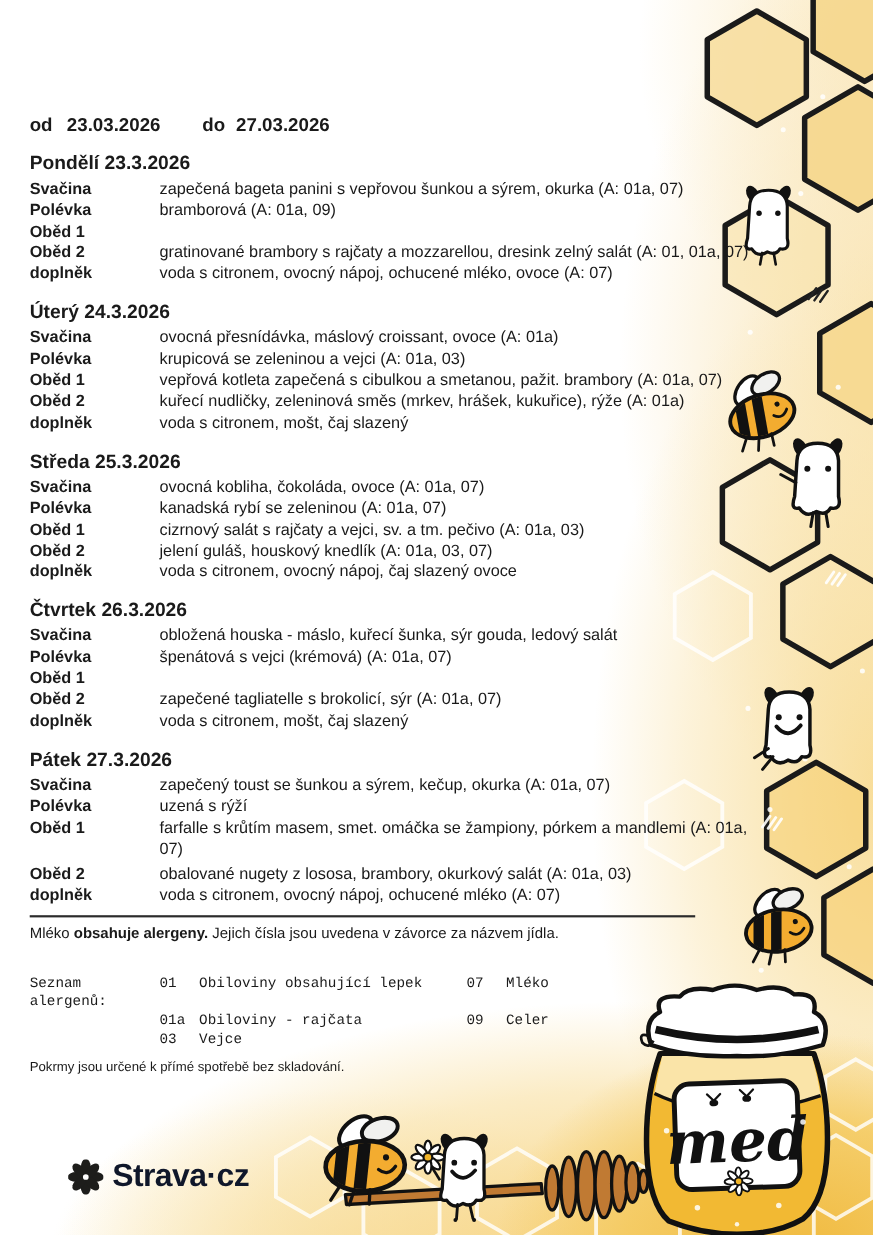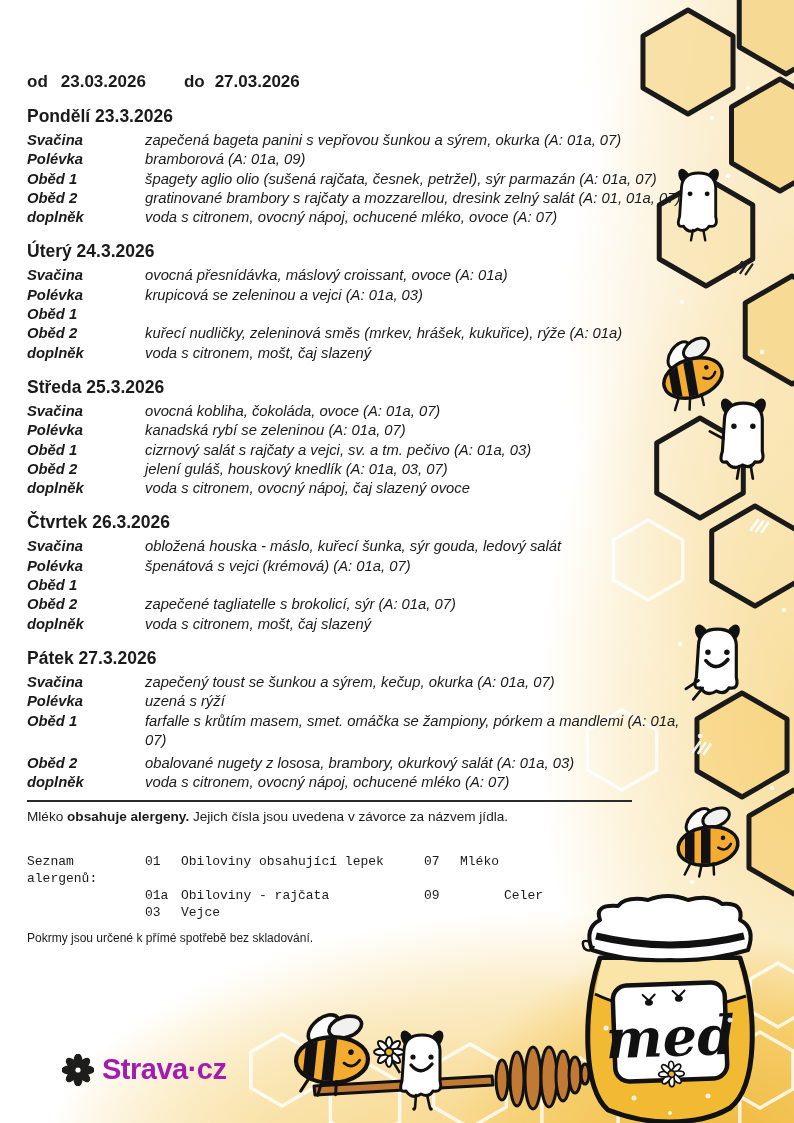--- a/index.html
+++ b/index.html
@@ -8,43 +8,43 @@
   .decor-bg{position:absolute;inset:0;z-index:0;
     background-color:#fff;
     background-image:
       radial-gradient(360px 250px at 92% 101%, rgba(240,185,60,.95) 0%, rgba(244,200,90,.8) 45%, rgba(244,200,90,0) 78%),
       radial-gradient(640px 300px at 72% 103%, rgba(246,205,110,.9) 0%, rgba(248,220,150,.55) 55%, rgba(248,220,150,0) 82%),
       radial-gradient(330px 200px at 38% 102%, rgba(248,222,155,.55) 0%, rgba(248,222,155,0) 78%),
       radial-gradient(300px 560px at 101% 64%, rgba(247,215,135,.85) 0%, rgba(250,230,180,.5) 60%, rgba(250,230,180,0) 88%),
       radial-gradient(280px 460px at 102% 30%, rgba(248,222,160,.85) 0%, rgba(250,233,195,.45) 60%, rgba(250,233,195,0) 88%),
       radial-gradient(260px 320px at 100% 4%, rgba(249,226,170,.75) 0%, rgba(249,226,170,0) 82%);}
   #decor-svg{position:absolute;inset:0;width:794px;height:1123px;z-index:1;pointer-events:none;}
-  .content{position:absolute;left:27px;top:72px;width:714px;z-index:2;}
+  .content{position:absolute;left:27px;top:104px;width:714px;z-index:2;}
   .date-line{font-size:17px;font-weight:bold;white-space:nowrap;}
   .dl-date1{margin-left:13px;} .dl-do{margin-left:38px;} .dl-date2{margin-left:10px;}
   .day{margin-top:14px;}
   .day:first-of-type{margin-top:24px;}
   .day-title{font-size:17.5px;font-weight:bold;line-height:21px;margin-bottom:4px;}
-  .menu-row{display:flex;line-height:19.3px;font-size:14.8px;font-style:italic;}
+  .menu-row{display:flex;line-height:19.3px;font-size:14.8px;}
   .row-label{width:118px;flex:none;font-weight:bold;}
   .row-text{white-space:nowrap;}
   .wrap2{display:block;margin-bottom:4px;}
   .divider{margin-top:7px;width:605px;border-top:2px solid #2b2b2b;height:0;}
   .allergy-note{margin-top:6px;font-size:13.6px;line-height:17px;}
   .allergy-table{display:grid;grid-template-columns:118px 36px 243px 36px auto;
                  margin-top:28px;font-size:13px;line-height:17px;width:560px;font-family:Liberation Mono, monospace;}
   .c1{grid-column:1;grid-row:1;} 
   .c2r1{grid-column:2;grid-row:1;} .c3r1{grid-column:3;grid-row:1;}
   .c4r1{grid-column:4;grid-row:1;} .c5r1{grid-column:5;grid-row:1;}
   .c2r2{grid-column:2;grid-row:2;} .c3r2{grid-column:3;grid-row:2;}
-  .c4r2{grid-column:4;grid-row:2;} .c5r2{grid-column:5;grid-row:2;text-align:center;}
+  .c4r2{grid-column:4;grid-row:2;} .c5r2{grid-column:5;grid-row:2;}
   .c2r3{grid-column:2;grid-row:3;} .c3r3{grid-column:3;grid-row:3;}
   .storage-note{margin-top:10px;font-size:12px;}
   .logo{position:absolute;left:62px;top:1053px;display:flex;align-items:center;gap:8px;z-index:2;}
-  .logo-text{font-size:29px;font-weight:bold;color:#a21caf;letter-spacing:-0.5px;}
+  .logo-text{font-size:29px;font-weight:bold;color:#0f172a;letter-spacing:-0.5px;}
 </style>
 </head>
 <body>
 
 <div class="page">
   <div class="decor-bg"></div>
 
   <svg id="decor-svg" viewBox="0 0 794 1123" xmlns="http://www.w3.org/2000/svg">
     <defs>
       <clipPath id="beeclip">
@@ -236,21 +236,20 @@
       <div class="menu-row">
           <span class="row-label">Svačina</span>
           <span class="row-text">zapečená bageta panini s vepřovou šunkou a sýrem, okurka  (A: 01a, 07)</span>
         </div>
       <div class="menu-row">
           <span class="row-label">Polévka</span>
           <span class="row-text">bramborová  (A: 01a, 09)</span>
         </div>
       <div class="menu-row">
           <span class="row-label">Oběd 1</span>
-          <span class="row-text">špagety aglio olio (sušená rajčata, česnek, petržel), sýr parmazán  (A: 01a, 07)</span>
         </div>
       <div class="menu-row">
           <span class="row-label">Oběd 2</span>
           <span class="row-text">gratinované brambory s rajčaty a mozzarellou, dresink zelný salát  (A: 01, 01a, 07)</span>
         </div>
       <div class="menu-row">
           <span class="row-label">doplněk</span>
           <span class="row-text">voda s citronem, ovocný nápoj, ochucené mléko, ovoce  (A: 07)</span>
         </div>
     </div>
@@ -260,20 +259,21 @@
       <div class="menu-row">
           <span class="row-label">Svačina</span>
           <span class="row-text">ovocná přesnídávka, máslový croissant, ovoce  (A: 01a)</span>
         </div>
       <div class="menu-row">
           <span class="row-label">Polévka</span>
           <span class="row-text">krupicová se zeleninou a vejci  (A: 01a, 03)</span>
         </div>
       <div class="menu-row">
           <span class="row-label">Oběd 1</span>
+          <span class="row-text">vepřová kotleta zapečená s cibulkou a smetanou, pažit. brambory  (A: 01a, 07)</span>
         </div>
       <div class="menu-row">
           <span class="row-label">Oběd 2</span>
           <span class="row-text">kuřecí nudličky, zeleninová směs (mrkev, hrášek, kukuřice), rýže  (A: 01a)</span>
         </div>
       <div class="menu-row">
           <span class="row-label">doplněk</span>
           <span class="row-text">voda s citronem, mošt, čaj slazený</span>
         </div>
     </div>

